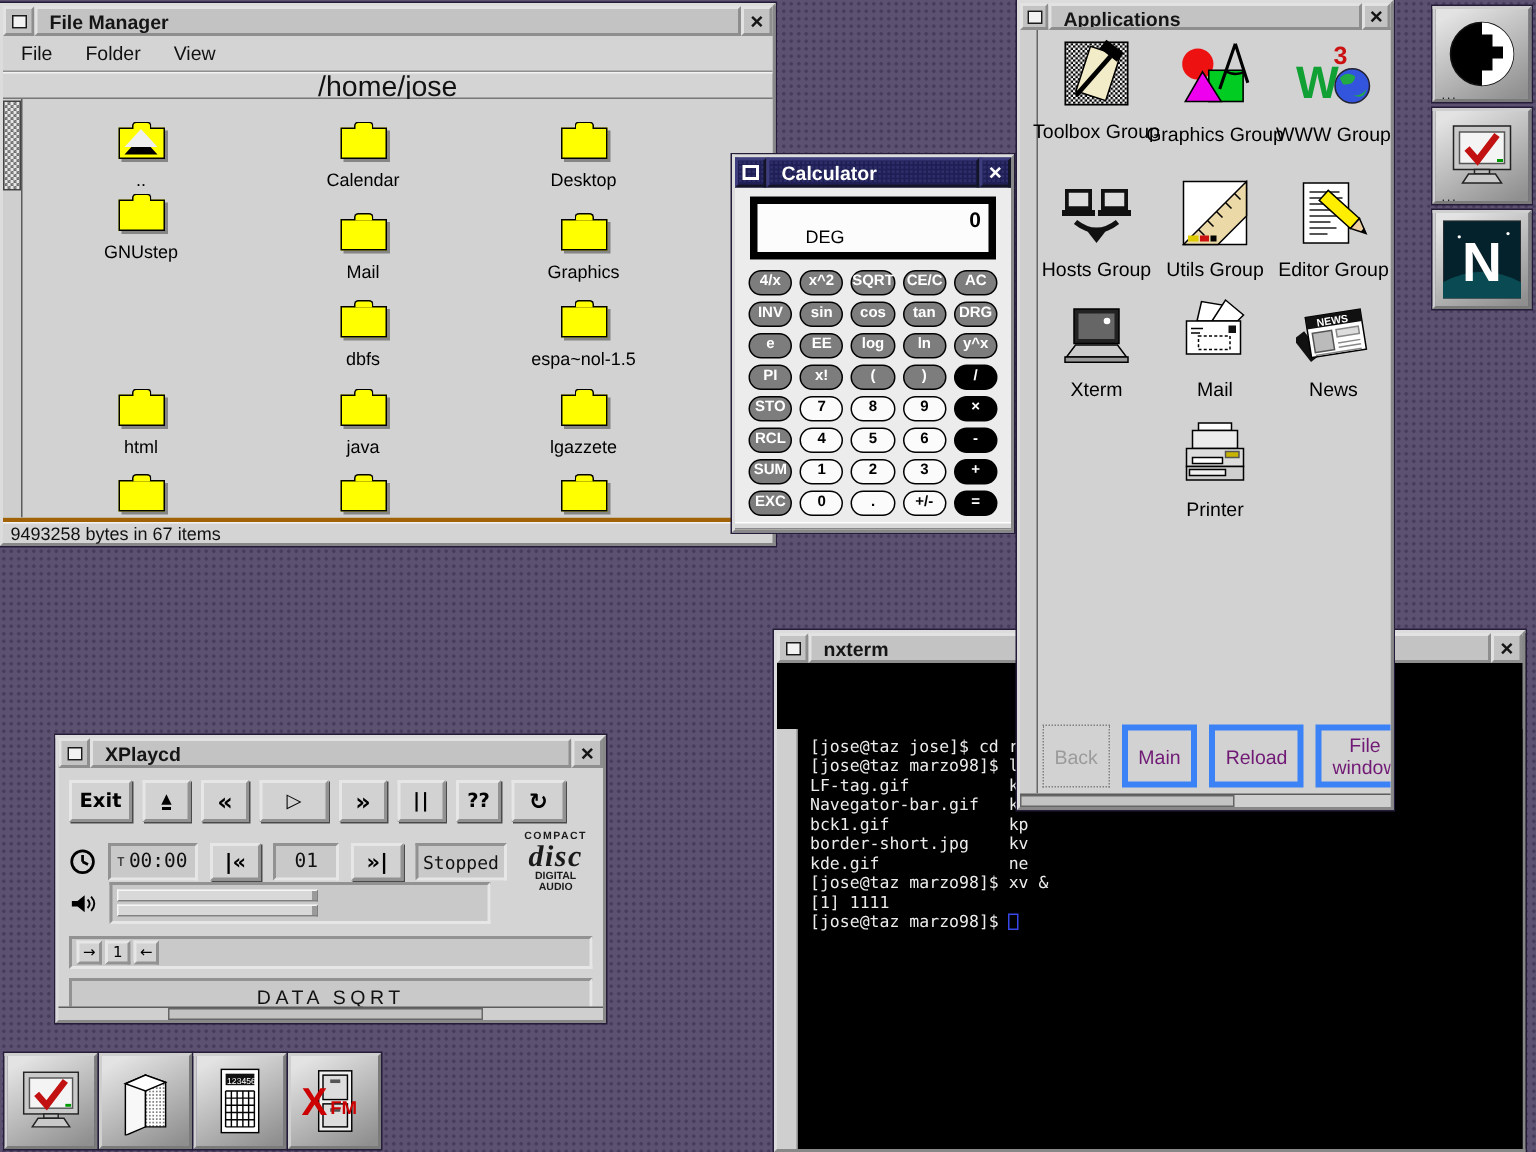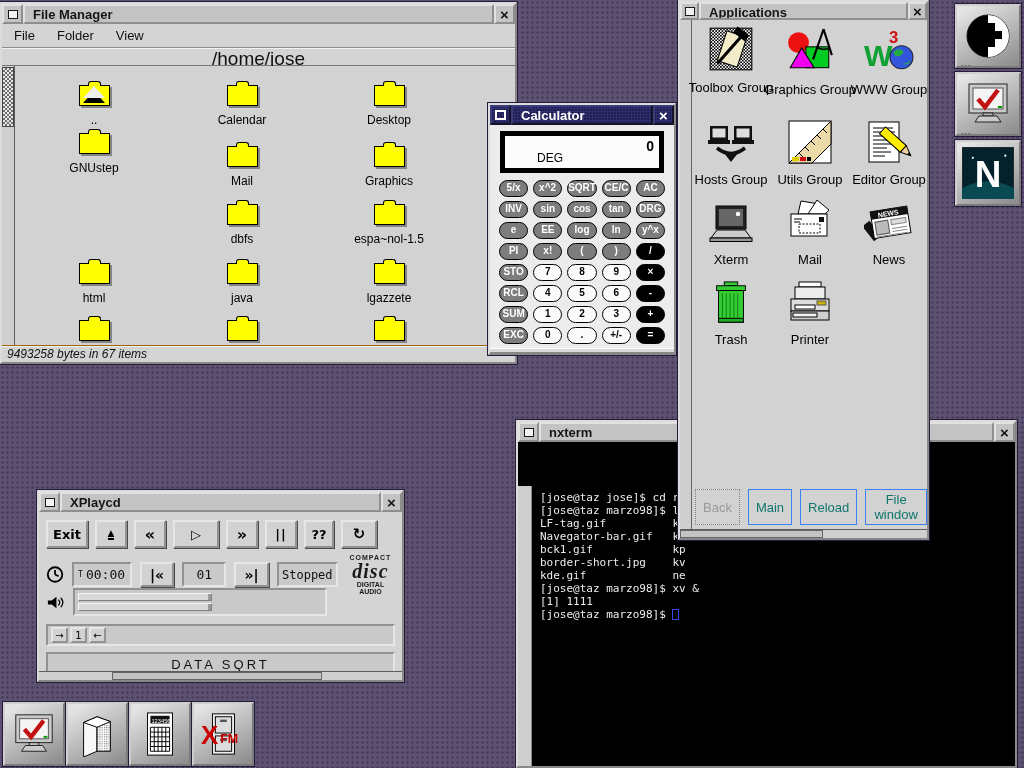--- a/index.html
+++ b/index.html
@@ -30,21 +30,21 @@
                      linear-gradient(45deg,#707070 25%,transparent 25%,transparent 75%,#707070 75%);
     background-size:4px 4px; background-position:0 0,2px 2px;
   }
   .vscroll{ position:absolute; left:0; top:0; bottom:0; width:13px; background:#cfcfcf; border-right:1px solid #5c5c5c; }
   .vthumb{ position:absolute; left:0; top:1px; width:12px; height:60px; border:1px solid #444; }
   
   #fm{ left:0; top:2px; width:517px; height:362px; z-index:1; }
   .menubar{ height:24px; flex:0 0 24px; display:flex; align-items:center; gap:22px; padding:0 12px; font-size:13px; color:#111; border-bottom:1px solid #8e8e8e; background:#d4d4d4; }
   .pathbar{ height:18px; flex:0 0 18px; text-align:center; font-size:19px; color:#111; border-bottom:1px solid #777; box-shadow:inset 0 1px 0 #f2f2f2; }
   .fmbody{ flex:1; position:relative; overflow:hidden; background:#d2d2d2; }
-  .fmstatus{ height:17px; flex:0 0 17px; font-size:12px; color:#111; padding:1px 5px; border-top:1px solid #a16207; box-shadow:inset 0 1px 0 #f2f2f2;font-style:italic; }
+  .fmstatus{ height:17px; flex:0 0 17px; font-size:12px; color:#111; padding:1px 5px; border-top:3px solid #a16207; box-shadow:inset 0 1px 0 #f2f2f2; }
   .fitem{ position:absolute; width:120px; text-align:center; cursor:pointer; }
   .ficon{ width:31px; height:21px; background:#ffff00; border:1px solid #000; position:relative; margin:5px auto 0; box-shadow:2px 2px 0 rgba(70,70,70,.55); }
   .ficon::before{ content:""; position:absolute; top:-5px; left:8px; width:11px; height:4px; background:#ffff00; border:1px solid #000; border-bottom:none; border-radius:3px 3px 0 0; }
   .ficon .tri{ position:absolute; left:3px; top:5px; border-left:11px solid transparent; border-right:11px solid transparent; border-bottom:12px solid #000; }
   .ficon .chv{ position:absolute; left:3px; top:0px; border-left:11px solid transparent; border-right:11px solid transparent; border-bottom:12px solid #efefef; }
   .flabel{ margin-top:7px; font-size:12px; color:#000; }
   
   #calc{ left:488px; top:103px; width:188px; height:252px; z-index:3; background:#ececec; }
   .cdisp{ margin:6px 10px 5px; height:46px; border:5px solid #000; background:#fcfcfc; position:relative; }
   .cval{ position:absolute; right:5px; top:2px; font-size:14px; font-weight:bold; color:#000; }
@@ -55,21 +55,21 @@
   .cb.g{ background:#7d7d7d; color:#fff; }
   .cb.w{ background:#fbfbfb; color:#000; }
   .cb.b{ background:#000; color:#fff; }
   .cstrip{ height:6px; margin-top:2px; border-top:1px solid #fff; background:#d9d9d9; border-bottom:1px solid #888; }
   
   #apps{ left:678px; top:0; width:251px; height:540px; z-index:5; }
   .abody{ flex:1; position:relative; background:#d2d2d2; overflow:hidden; }
   .aitem{ position:absolute; width:88px; display:flex; flex-direction:column; align-items:center; gap:6px; cursor:pointer; }
   .alabel{ font-size:13px; color:#000; white-space:nowrap; }
   .abtns{ position:absolute; left:0; right:0; bottom:4px; display:flex; gap:8px; padding-left:15px; }
-  .fbtn{ font-size:13px; color:#0f766e; background:#d2d2d2; border:1px solid #3b82f6; padding:2px 7px; cursor:pointer; font-family:"Liberation Sans",sans-serif; }
+  .fbtn{ font-size:13px; color:#701a75; background:#d2d2d2; border:4px solid #3b82f6; padding:2px 7px; cursor:pointer; font-family:"Liberation Sans",sans-serif; }
   .fbtn.disabled{ color:#9b9b9b; border:1px dotted #808080; }
   .hscroll{ height:9px; flex:0 0 9px; background:#cfcfcf; border-top:1px solid #5c5c5c; position:relative; }
   .hthumb{ position:absolute; left:0; top:0; height:8px; width:58%; background:#c3c3c3; border:1px solid #666; }
   
   #term{ left:516px; top:420px; width:501px; height:348px; z-index:4; background:#000;gap:44px; }
   .termbody{ flex:1; position:relative; background:#000; overflow:hidden; }
   .tlines{ position:absolute; left:22px; top:5px; }
   .tline{ font-family:"DejaVu Sans Mono",monospace; font-size:11px; line-height:13px; color:#ececec; white-space:pre; }
   .cursor{ display:inline-block; width:7px; height:11px; border:1px solid #3747e8; vertical-align:-2px; }
   
@@ -263,21 +263,21 @@
     <div class="tclose">
         <span>×</span>
       </div>
   </div>
   <div class="cdisp">
     <span class="cval">0</span>
     <span class="cmode">DEG</span>
   </div>
   <div class="ckeys">
     <div class="crow">
-      <button class="cb g">5/x</button>
+      <button class="cb g">4/x</button>
       <button class="cb g">x^2</button>
       <button class="cb g">SQRT</button>
       <button class="cb g">CE/C</button>
       <button class="cb g">AC</button>
     </div>
     <div class="crow">
       <button class="cb g">INV</button>
       <button class="cb g">sin</button>
       <button class="cb g">cos</button>
       <button class="cb g">tan</button>
@@ -471,30 +471,20 @@
           <rect x="7" y="11" width="37" height="8" fill="#111"></rect>
           <text x="14" y="18" font-size="7" font-weight="bold" fill="#fff">NEWS</text>
           <rect x="10" y="22" width="13" height="13" fill="#bbb" stroke="#555"></rect>
           <rect x="26" y="22" width="15" height="5" fill="#ddd" stroke="#888"></rect>
           <path d="M26 31 h15 M26 34 h15 M10 37 h31" stroke="#888"></path>
         </g>
       </svg>
       <div class="alabel">News</div>
     </div>
 
-    <div class="aitem" style="left:7px;top:260px">
-      <svg width="46" height="46" viewBox="0 0 48 48">
-        <rect x="17" y="2" width="14" height="4" fill="#33cc33" stroke="#000"></rect>
-        <rect x="9" y="6" width="30" height="5" fill="#33cc33" stroke="#000"></rect>
-        <rect x="11" y="11" width="26" height="33" fill="#33cc33" stroke="#000"></rect>
-        <path d="M15 14 v27 M19 14 v27 M23 14 v27 M27 14 v27 M31 14 v27" stroke="#117711"></path>
-        <rect x="11" y="40" width="26" height="4" fill="#22aa22" stroke="#000"></rect>
-      </svg>
-      <div class="alabel">Trash</div>
-    </div>
     <div class="aitem" style="left:86px;top:260px">
       <svg width="48" height="46" viewBox="0 0 48 46">
         <rect x="13" y="2" width="22" height="5" fill="#fff" stroke="#000"></rect>
         <rect x="9" y="7" width="30" height="12" fill="#ececec" stroke="#000"></rect>
         <rect x="5" y="19" width="38" height="12" fill="#dcdcdc" stroke="#000"></rect>
         <rect x="31" y="21" width="9" height="4" fill="#c8b400" stroke="#555"></rect>
         <rect x="9" y="25" width="20" height="4" fill="#fff" stroke="#000"></rect>
         <rect x="5" y="31" width="38" height="9" fill="#cfcfcf" stroke="#000"></rect>
         <rect x="7" y="33" width="24" height="4" fill="#f2f2f2" stroke="#000"></rect>
       </svg>

